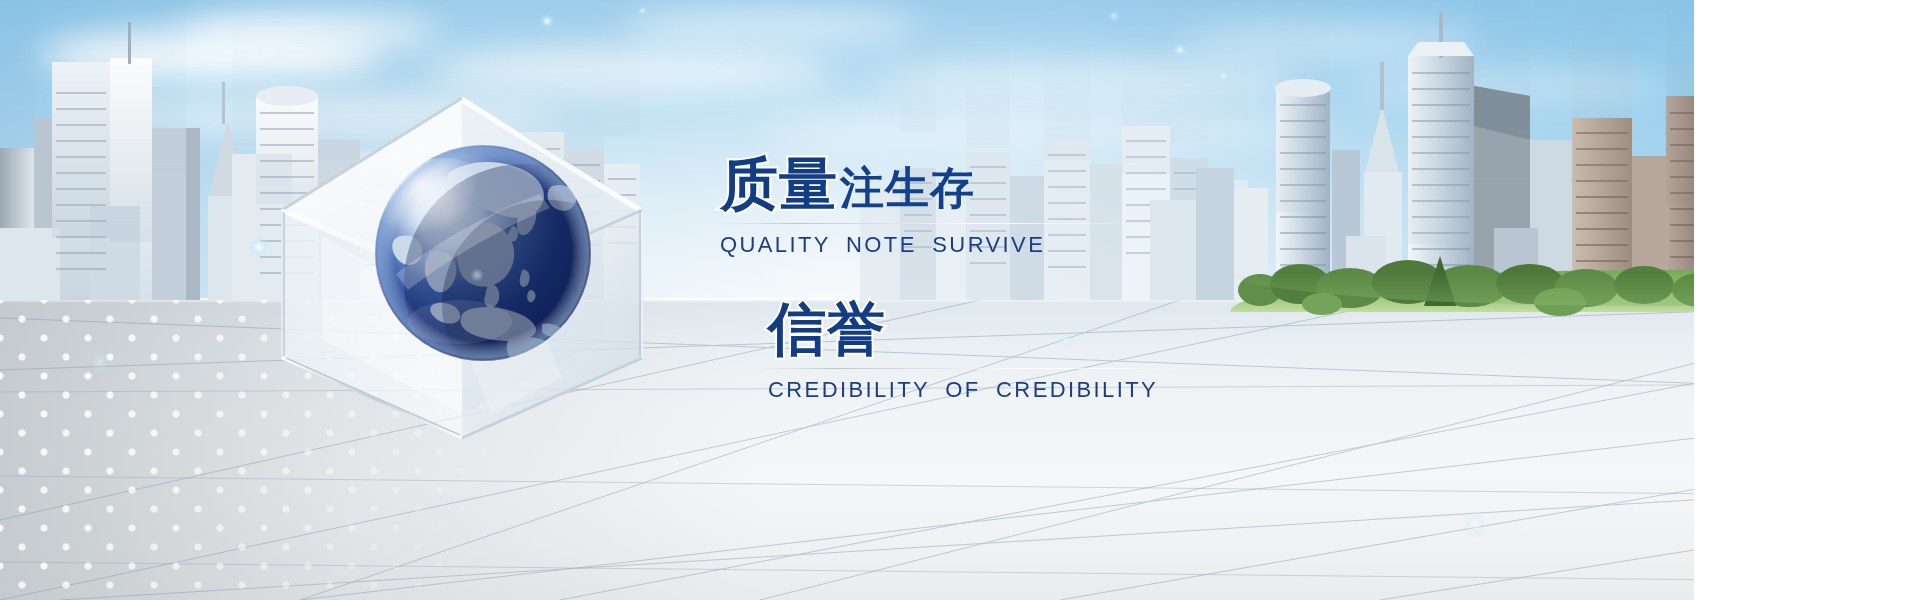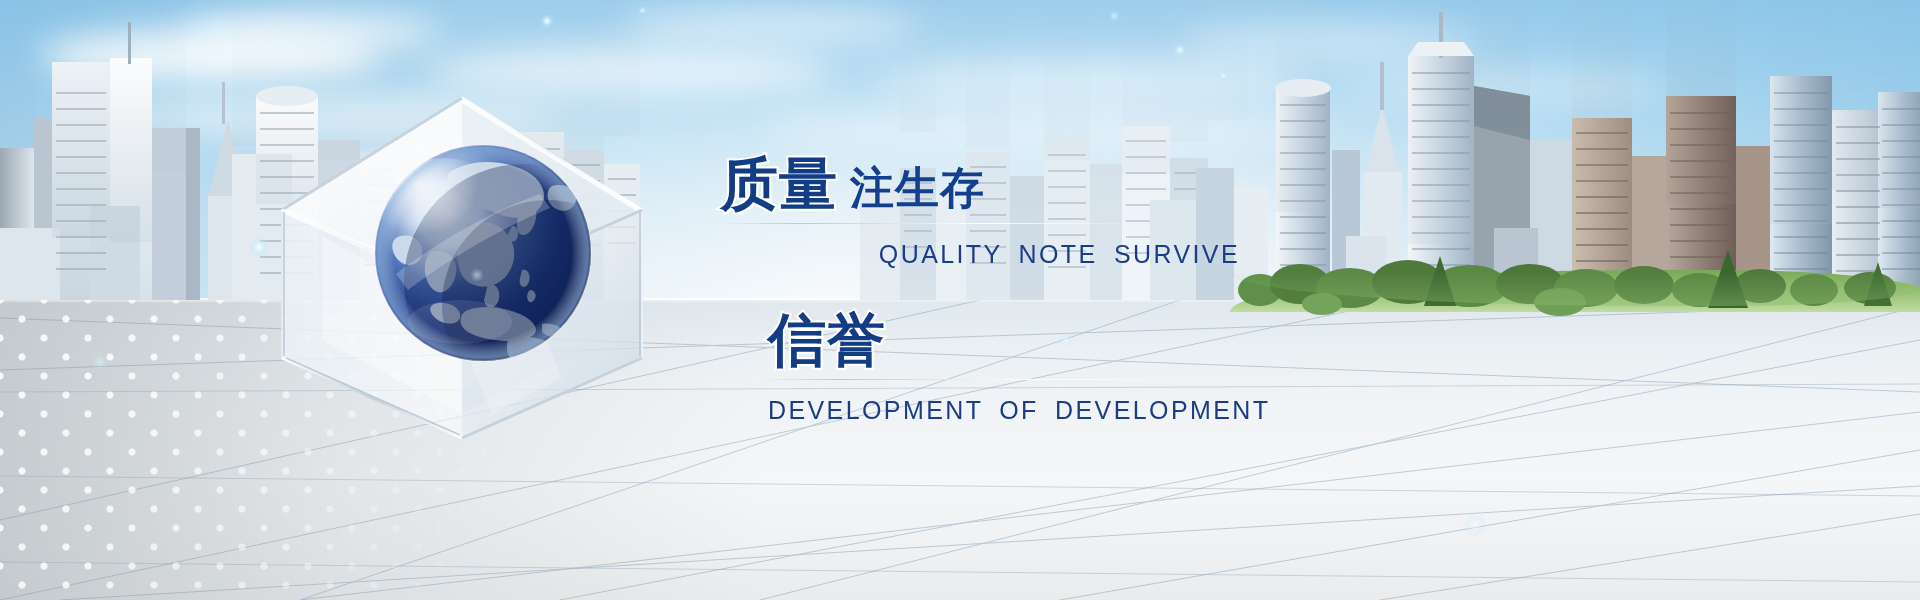--- a/index.html
+++ b/index.html
@@ -1,21 +1,21 @@
 <!DOCTYPE html>
 <html><head>
 <meta charset="utf-8">
 <title>Corporate Banner</title>
 <style>
   html,body{margin:0;padding:0;background:#fff;}
   body{font-family:"Liberation Sans","DejaVu Sans",sans-serif;}
 
   .banner{
     position:relative;
-    width:1920px;height:600px;
+    width:1694px;height:600px;
     overflow:hidden;
     background:#eef2f5;
   }
 
   
   .sky{
     position:absolute;left:0;top:0;width:1920px;height:330px;
     background:
       linear-gradient(to bottom,
         #9dcdeb 0%,
@@ -133,32 +133,31 @@
     font-size:58px;font-weight:700;letter-spacing:1px;
     color:#123c84;
     -webkit-text-stroke:4px #ffffff;
     paint-order:stroke fill;
     text-shadow:
       0 0 0 #fff,
       2px 2px 0 rgba(255,255,255,.9);
   }
   .hl-small{
     font-size:44px;font-weight:700;letter-spacing:1px;
-    color:#12408c;margin-left:12px;padding-bottom:3px;
+    color:#12408c;margin-left:2px;padding-bottom:3px;
   }
 
   .subline{
     color:#1b3d85;
-    font-size:25px;
+    font-size:22px;
     letter-spacing:2.4px;
     word-spacing:7px;
     font-weight:400;
-    margin-top:16px;
+    margin-top:8px;
     white-space:nowrap;
-    text-align:right;
   }
 
   .rule{
     height:1px;width:430px;margin-top:10px;
     background:linear-gradient(to right,rgba(255,255,255,0),rgba(150,165,185,.55) 18%,rgba(255,255,255,.95) 60%,rgba(255,255,255,0) 100%);
   }
 
   .block-2{margin-top:42px;}
   .block-2 .subline{margin-left:48px;}
   .block-2 .rule{margin-left:40px;width:440px;}
@@ -787,18 +786,18 @@
       </div>
       <div class="rule"></div>
       <div class="subline">QUALITY  NOTE  SURVIVE</div>
     </div>
 
     <div class="block-2">
       <div class="headline" style="margin-left:48px;align-items:flex-end;">
         <span class="hl-big">信誉</span>
       </div>
       <div class="rule"></div>
-      <div class="subline">DEVELOPMENT  OF  DEVELOPMENT</div>
+      <div class="subline">CREDIBILITY  OF  CREDIBILITY</div>
     </div>
 
   </div>
 
 </div>
 
 </body></html>

